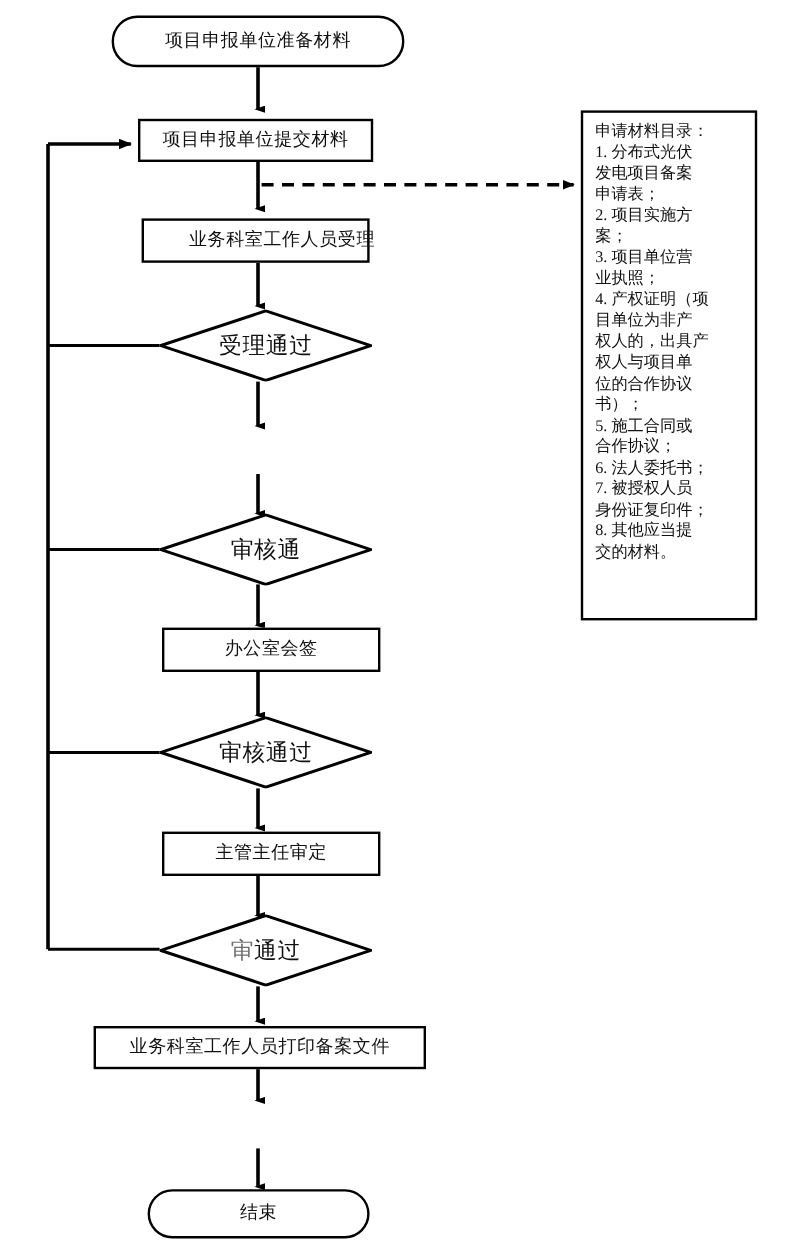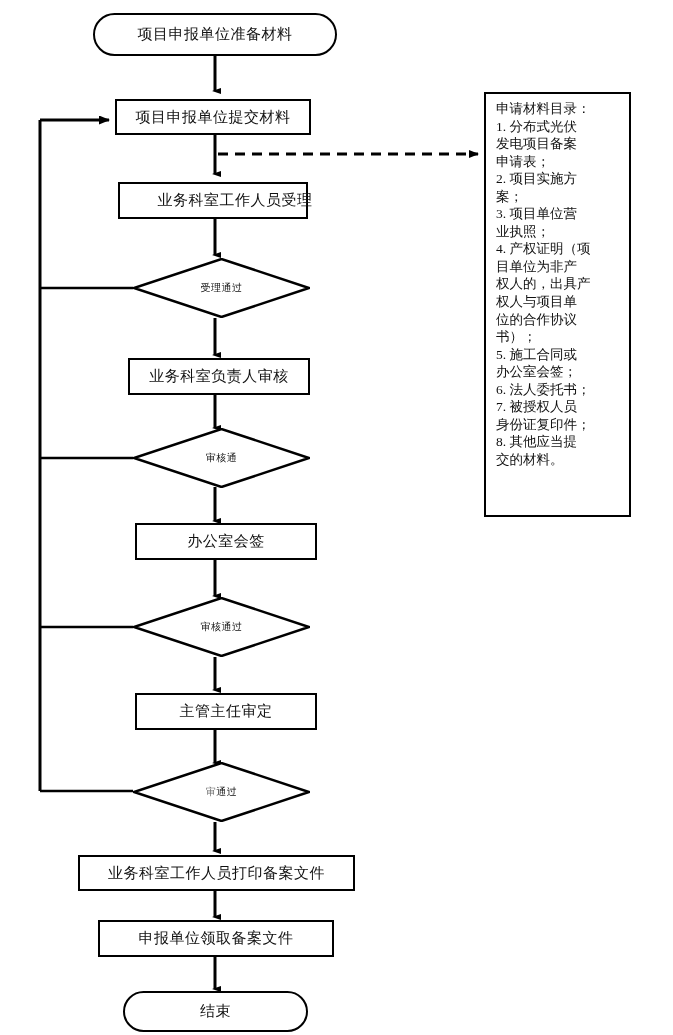--- a/index.html
+++ b/index.html
@@ -58,21 +58,21 @@
   }
   .diamond-label {
     position: absolute;
     left: 0;
     top: 0;
     width: 100%;
     height: 100%;
     display: flex;
     align-items: center;
     justify-content: center;
-    font-size: 10px;
+    font-size: 19px;
     letter-spacing: 0.5px;
     color: #111111;
     white-space: nowrap;
     pointer-events: none;
   }
   #notebox {
     position: absolute;
     box-sizing: border-box;
     border: 2px solid #000000;
     background: #ffffff;
@@ -154,23 +154,20 @@
     <span class="node-label">业务科室工作人员受理</span>
   </div>
 
   <div class="diamond-wrap" style="left:133px; top:258px; width:177px; height:60px;">
     <svg width="177" height="60" viewBox="0 0 177 60" xmlns="http://www.w3.org/2000/svg">
       <polygon points="88.5,1 176,30 88.5,59 1,30" fill="#ffffff" stroke="#000000" stroke-width="2.5"></polygon>
     </svg>
     <span class="diamond-label">受理通过</span>
   </div>
 
-  <div class="node node-rect" style="left:128px; top:358px; width:182px; height:37px;">
-    <span class="node-label">业务科室负责人审核</span>
-  </div>
 
   <div class="diamond-wrap" style="left:133px; top:428px; width:177px; height:60px;">
     <svg width="177" height="60" viewBox="0 0 177 60" xmlns="http://www.w3.org/2000/svg">
       <polygon points="88.5,1 176,30 88.5,59 1,30" fill="#ffffff" stroke="#000000" stroke-width="2.5"></polygon>
     </svg>
     <span class="diamond-label">审核通</span>
   </div>
 
   <div class="node node-rect" style="left:135px; top:523px; width:182px; height:37px;">
     <span class="node-label">办公室会签</span>
@@ -194,23 +191,20 @@
     <span class="diamond-label" style="padding-right:34px;">
       <span class="faded">审</span>
         <span>通过</span>
     </span>
   </div>
 
   <div class="node node-rect" style="left:78px; top:855px; width:277px; height:36px;">
     <span class="node-label">业务科室工作人员打印备案文件</span>
   </div>
 
-  <div class="node node-rect" style="left:98px; top:920px; width:236px; height:37px;">
-    <span class="node-label">申报单位领取备案文件</span>
-  </div>
 
   <div class="node node-oval" style="left:123px; top:991px; width:185px; height:41px;">
     <span class="node-label">结束</span>
   </div>
 
   <div id="notebox" style="left:484px; top:92px; width:147px; height:425px;">
     <div class="note-line">申请材料目录：</div>
     <div class="note-line">1. 分布式光伏</div>
     <div class="note-line">发电项目备案</div>
     <div class="note-line">申请表；</div>
@@ -218,21 +212,21 @@
     <div class="note-line">案；</div>
     <div class="note-line">3. 项目单位营</div>
     <div class="note-line">业执照；</div>
     <div class="note-line">4. 产权证明（项</div>
     <div class="note-line">目单位为非产</div>
     <div class="note-line">权人的，出具产</div>
     <div class="note-line">权人与项目单</div>
     <div class="note-line">位的合作协议</div>
     <div class="note-line">书）；</div>
     <div class="note-line">5. 施工合同或</div>
-    <div class="note-line">办公室会签；</div>
+    <div class="note-line">合作协议；</div>
     <div class="note-line">6. 法人委托书；</div>
     <div class="note-line">7. 被授权人员</div>
     <div class="note-line">身份证复印件；</div>
     <div class="note-line">8. 其他应当提</div>
     <div class="note-line">交的材料。</div>
   </div>
 
 </div>
 
 </body></html>

